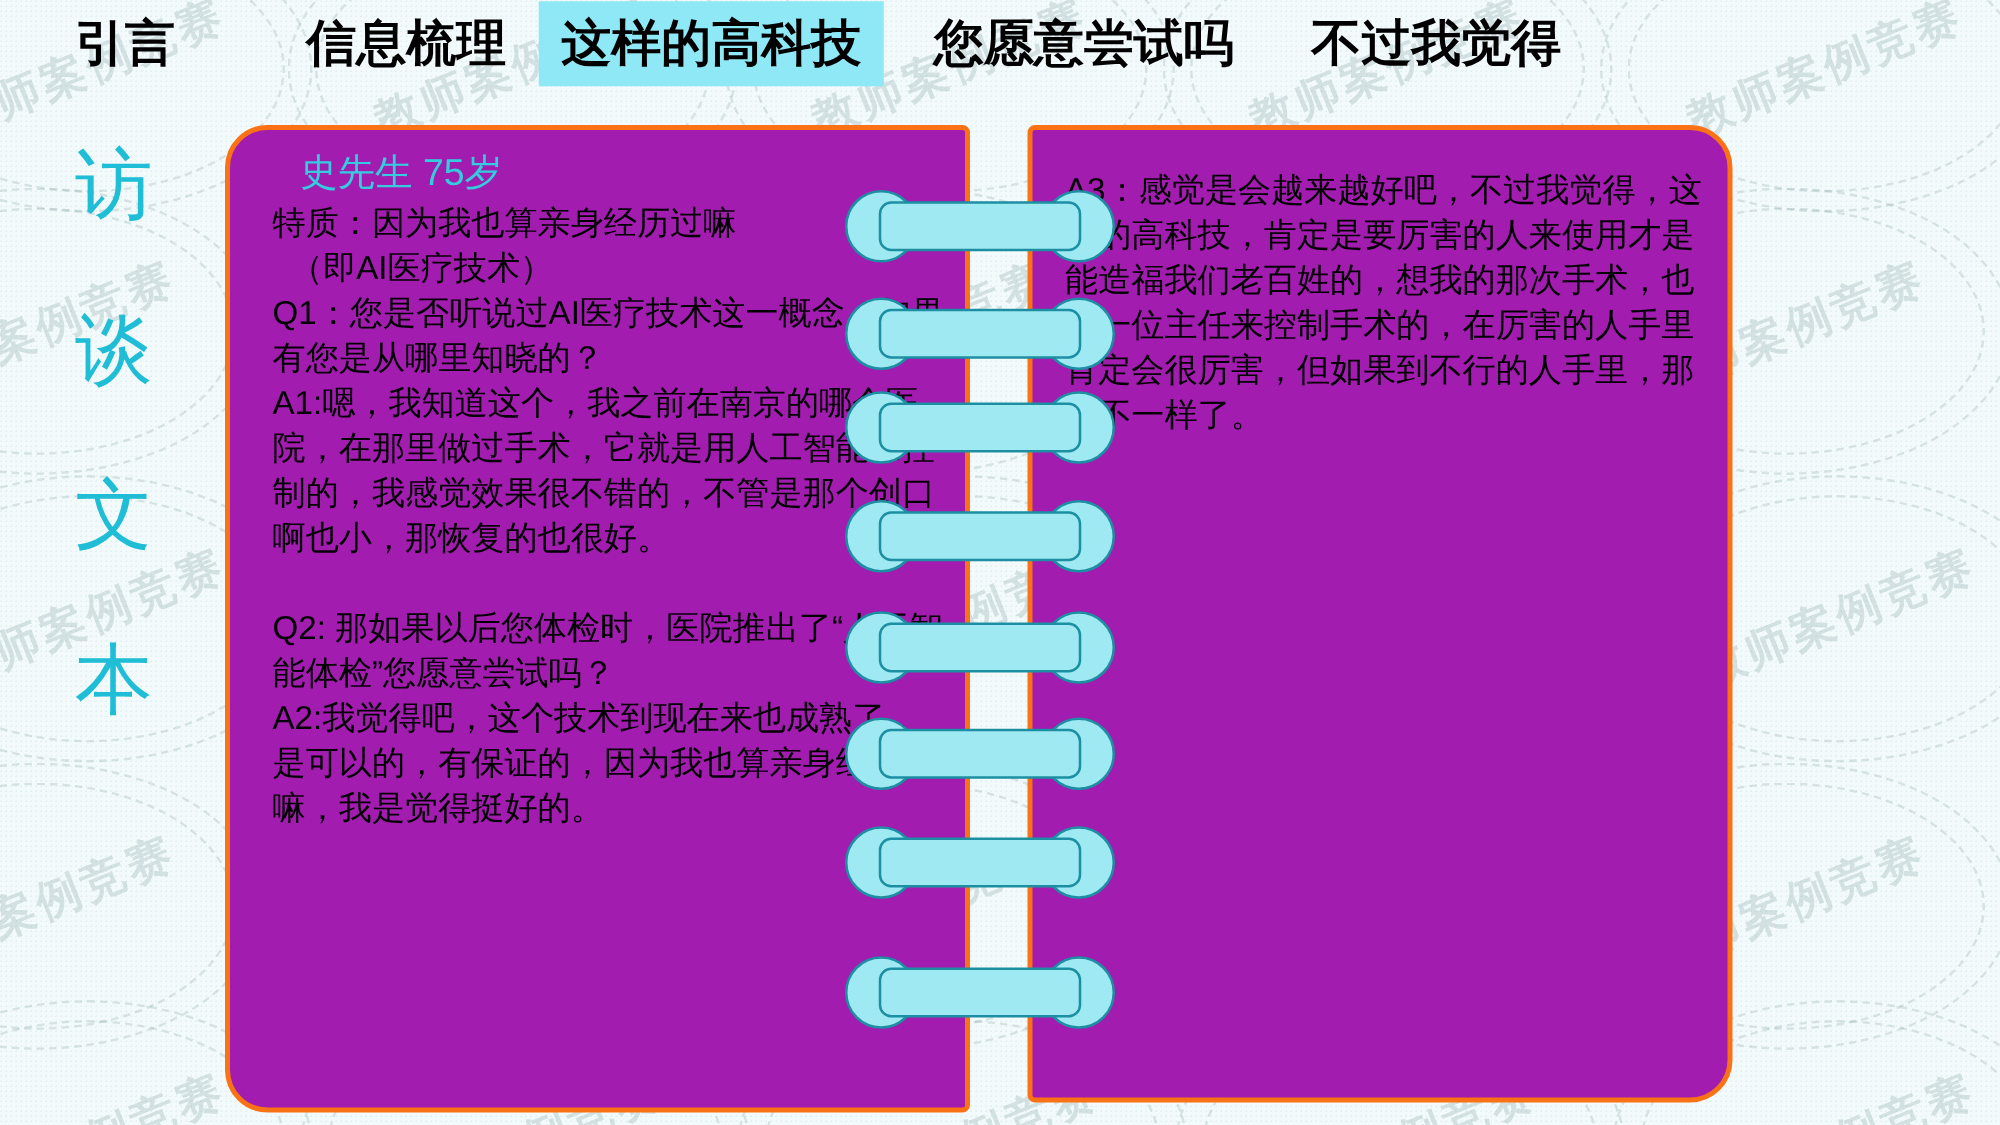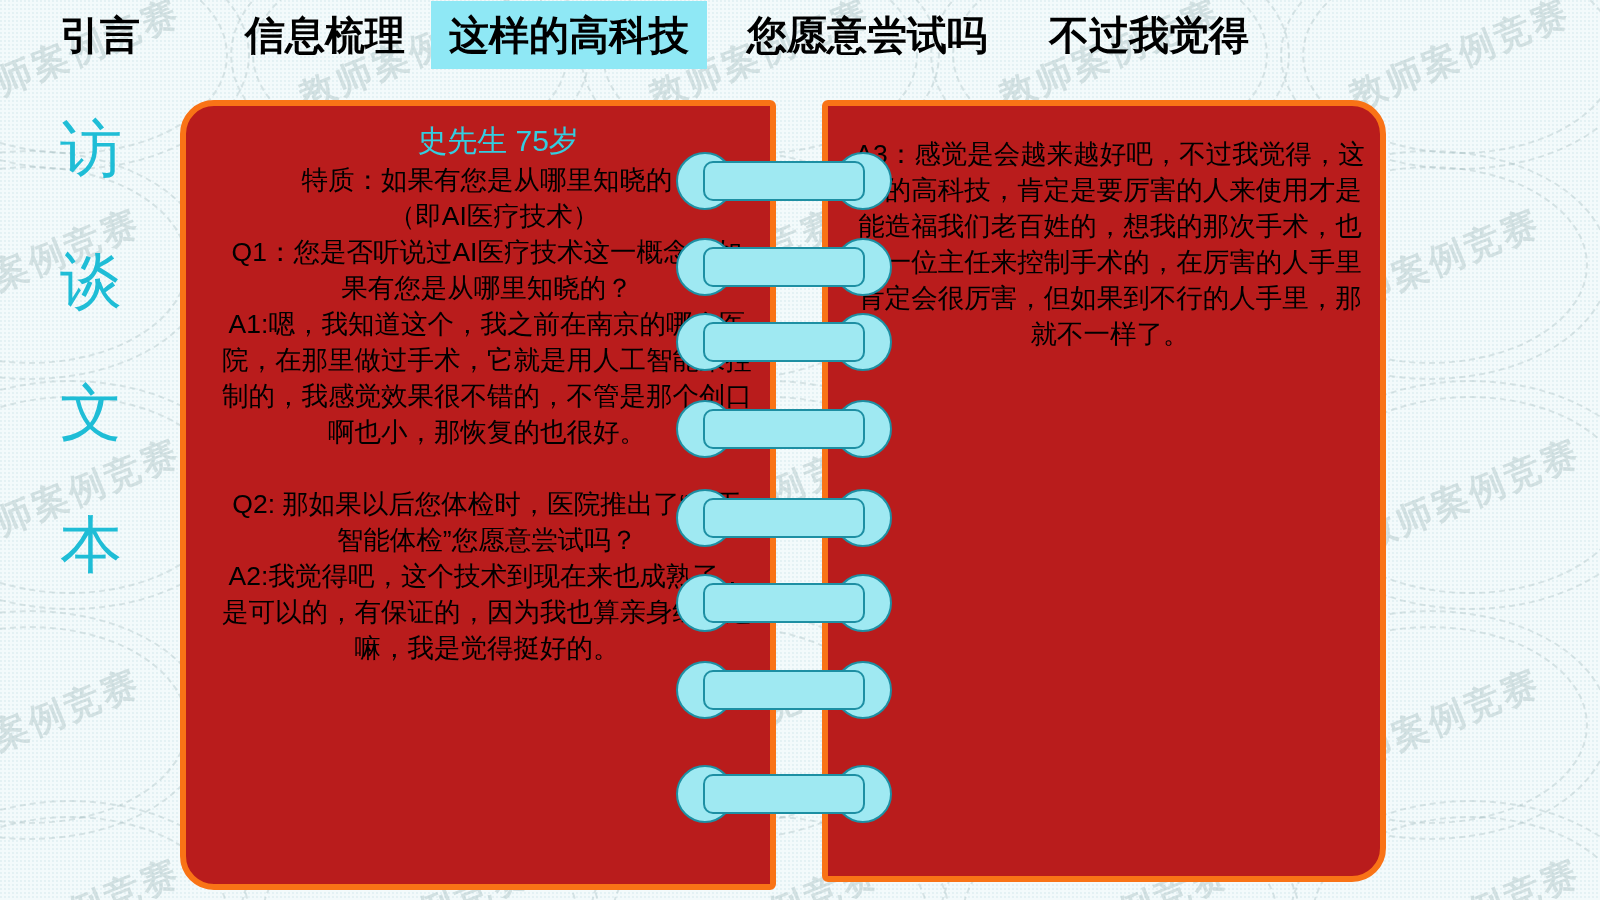--- a/index.html
+++ b/index.html
@@ -102,24 +102,23 @@
     color: #1fbdd6;
     line-height: 1;
     margin-bottom: 70px;
     font-family: "Liberation Serif", "DejaVu Serif", serif;
     font-weight: 500;
   }
 
   
   .panel {
     position: absolute;
-    background: #b91c1c;
-    border: 6px solid #f97316;
+    background: #a21caf;
+    border: 4px solid #f97316;
     z-index: 3;
-    text-align: center;
   }
   #panel-left {
     left: 180px;
     top: 100px;
     width: 596px;
     height: 790px;
     border-radius: 34px 6px 6px 34px;
   }
   #panel-right {
     left: 822px;
@@ -335,21 +334,21 @@
 <div id="side-label">
   <div class="ch">访</div>
   <div class="ch">谈</div>
   <div class="ch">文</div>
   <div class="ch">本</div>
 </div>
 
 <div class="panel" id="panel-left">
   <div class="panel-body">
     <div class="person-name">史先生 75岁</div>
-    <div class="txt-line">特质：如果有您是从哪里知晓的</div>
+    <div class="txt-line">特质：因为我也算亲身经历过嘛</div>
     <div class="txt-line" style="padding-left:14px">（即AI医疗技术）</div>
     <div class="txt-block">Q1：您是否听说过AI医疗技术这一概念，如果有您是从哪里知晓的？</div>
     <div class="txt-block">A1:嗯，我知道这个，我之前在南京的哪个医院，在那里做过手术，它就是用人工智能来控制的，我感觉效果很不错的，不管是那个创口啊也小，那恢复的也很好。</div>
     <div class="spacer-line"></div>
     <div class="txt-block">Q2: 那如果以后您体检时，医院推出了“人工智能体检”您愿意尝试吗？</div>
     <div class="txt-block">A2:我觉得吧，这个技术到现在来也成熟了，是可以的，有保证的，因为我也算亲身经历过嘛，我是觉得挺好的。</div>
   </div>
 </div>
 
 <div class="panel" id="panel-right">

